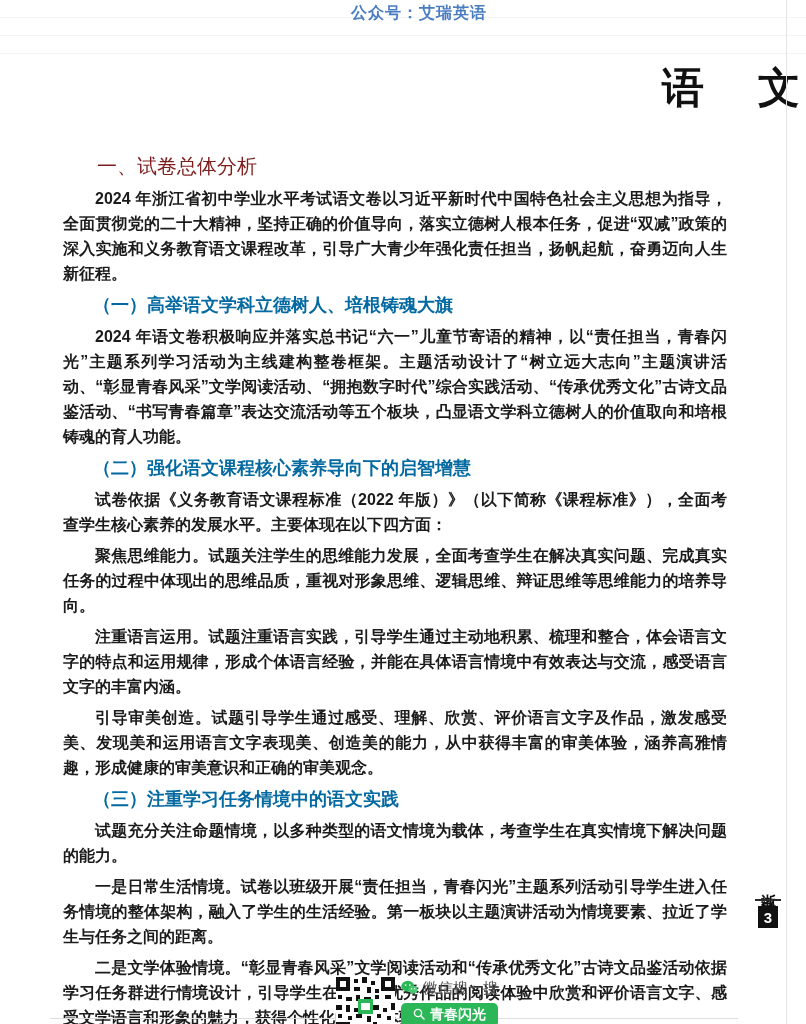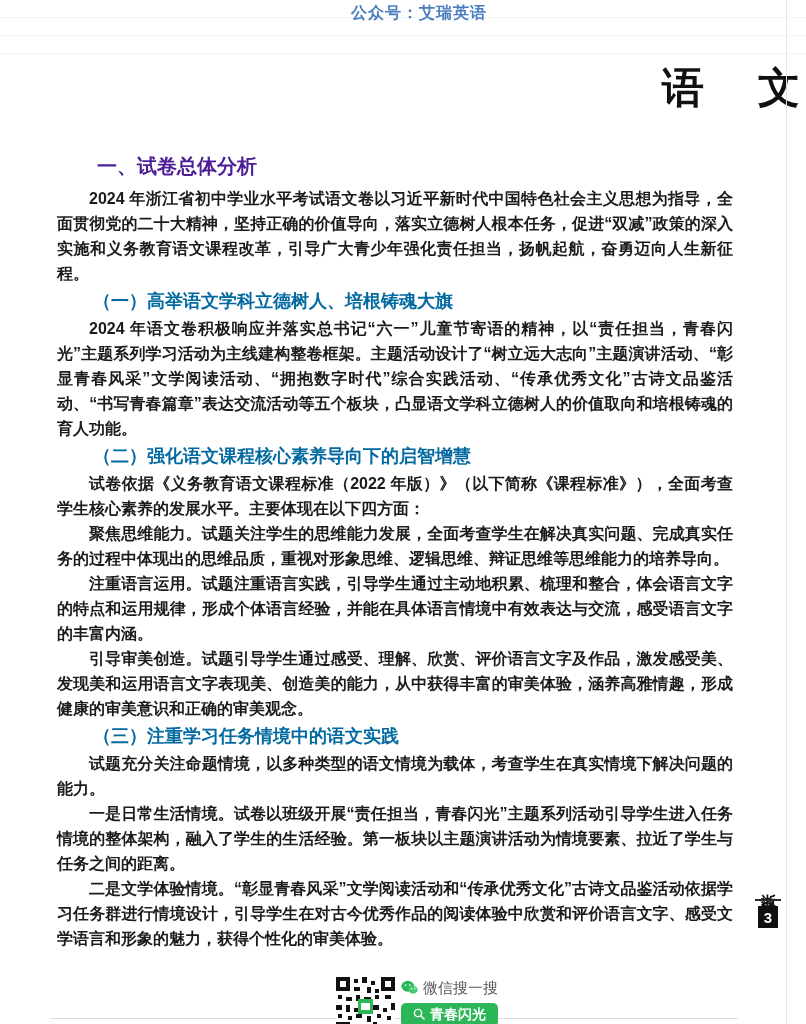--- a/index.html
+++ b/index.html
@@ -14,30 +14,30 @@
   .header span{color:#4a7dc0;font-weight:700;font-size:16px;letter-spacing:1px;margin-left:32px;}
   .doc-title{
     position:absolute;top:60px;left:0;width:100%;margin:0;text-align:right;
     font-size:42px;font-weight:700;color:#111;letter-spacing:6px;
   }
   .content{
     position:absolute;left:57px;top:152px;width:676px;
     text-align:justify;
   }
   .content .h1{
-    font-size:20px;font-weight:700;margin:0 0 6px 0;line-height:28px;
-    text-indent:2em;color:#4c1d95;
+    font-size:20px;font-weight:400;margin:0 0 6px 0;line-height:28px;
+    text-indent:2em;color:#7f1d1d;
   }
   .content .h2{
     font-family:"Liberation Serif",serif;
     font-size:18px;font-weight:700;margin:2px 0;line-height:26px;
     text-indent:2em;color:#0369a1;
   }
   .content p.para{
-    margin:0;font-size:16px;line-height:25px;text-indent:2em;
+    margin:6px;font-size:16px;line-height:25px;text-indent:2em;
     font-weight:600;color:#1b1b1b;
   }
   .sidebar{
     position:absolute;left:750px;top:882px;width:36px;
     display:flex;flex-direction:column;align-items:center;gap:5px;
   }
   .vtext{
     writing-mode:vertical-rl;text-orientation:upright;
     font-weight:700;font-size:15px;letter-spacing:3px;color:#111;
   }

